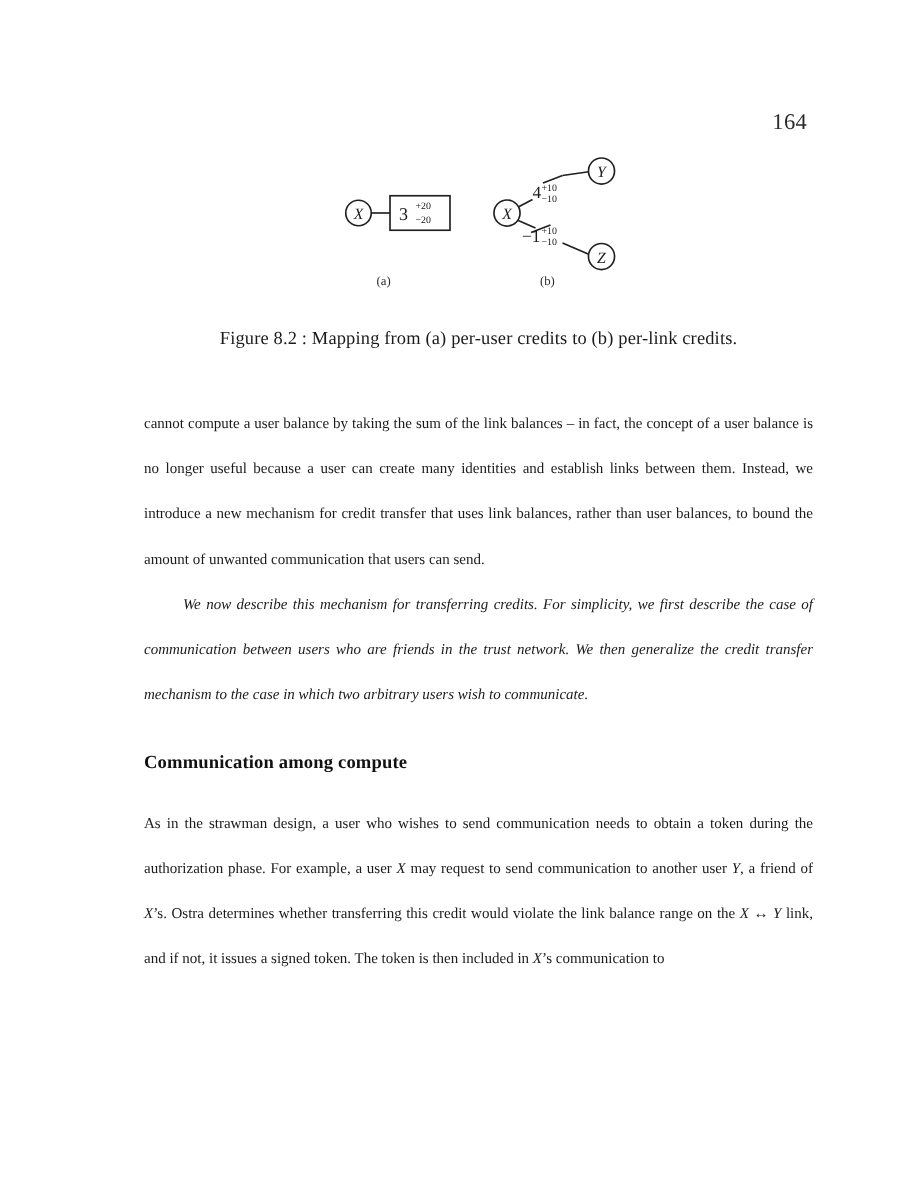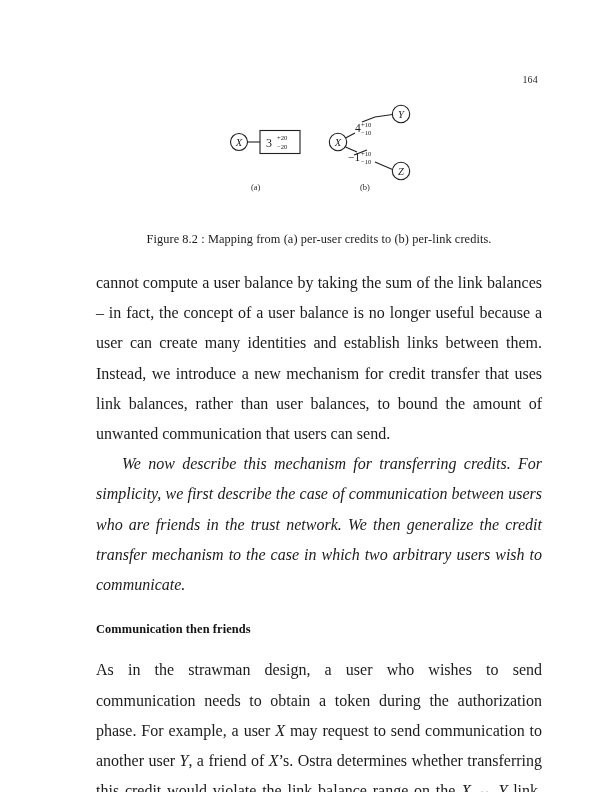--- a/index.html
+++ b/index.html
@@ -19,21 +19,21 @@
     position: absolute;
     inset: 0;
     width: 612px;
     height: 792px;
   }
   
   .page-number {
     position: absolute;
     top: 74px;
     right: 74px;
-    font-size: 10px;
+    font-size: 15px;
     letter-spacing: 0.2px;
     color: #2a2a2a;
   }
   
   .figure {
     position: absolute;
     top: 96px;
     left: 96px;
     width: 446px;
     height: 104px;
@@ -52,38 +52,38 @@
     position: absolute;
     font-size: 8.5px;
     color: #2d2d2d;
     top: 0;
   }
   .subcap-a { left: 155px; }
   .subcap-b { left: 264px; }
 
   .caption {
     position: absolute;
-    top: 232px;
+    top: 218px;
     left: 96px;
     width: 446px;
     text-align: center;
     font-size: 12.3px;
     color: #1b1b1b;
     letter-spacing: 0.1px;
   }
 
   
   .body {
     position: absolute;
     top: 268px;
     left: 96px;
     width: 446px;
   }
   .para {
-    font-size: 16px;
+    font-size: 10px;
     line-height: 30.2px;
     text-align: justify;
     text-justify: inter-word;
     color: #1b1b1b;
     margin: 0;
   }
   .para.indent { text-indent: 26px; font-style: italic; }
   .para + .para { margin-top: 0px; }
 
   .gap-before-heading { height: 14px; }
@@ -169,21 +169,21 @@
   </div>
 
   <div class="body">
 
     <p class="para">cannot compute a user balance by taking the sum of the link balances – in fact, the concept of a user balance is no longer useful because a user can create many identities and establish links between them. Instead, we introduce a new mechanism for credit transfer that uses link balances, rather than user balances, to bound the amount of unwanted communication that users can send.</p>
 
     <p class="para indent">We now describe this mechanism for transferring credits. For simplicity, we first describe the case of communication between users who are friends in the trust network. We then generalize the credit transfer mechanism to the case in which two arbitrary users wish to communicate.</p>
 
     <div class="gap-before-heading"></div>
 
-    <h3 class="heading">Communication then friends</h3>
+    <h3 class="heading">Communication among compute</h3>
 
     <div class="gap-after-heading"></div>
 
     <p class="para"><span>As in the strawman design, a user who wishes to send communication needs to obtain a token during the authorization phase. For example, a user </span><span class="mathvar">X</span><span> may request to send communication to another user </span><span class="mathvar">Y</span><span>, a friend of </span><span class="mathvar">X</span><span>’s. Ostra determines whether transferring this credit would violate the link balance range on the </span><span class="mathvar">X ↔ Y</span><span> link, and if not, it issues a signed token. The token is then included in </span><span class="mathvar">X</span><span>’s communication to</span></p>
 
   </div>
 
 </div>
 
 </body></html>

